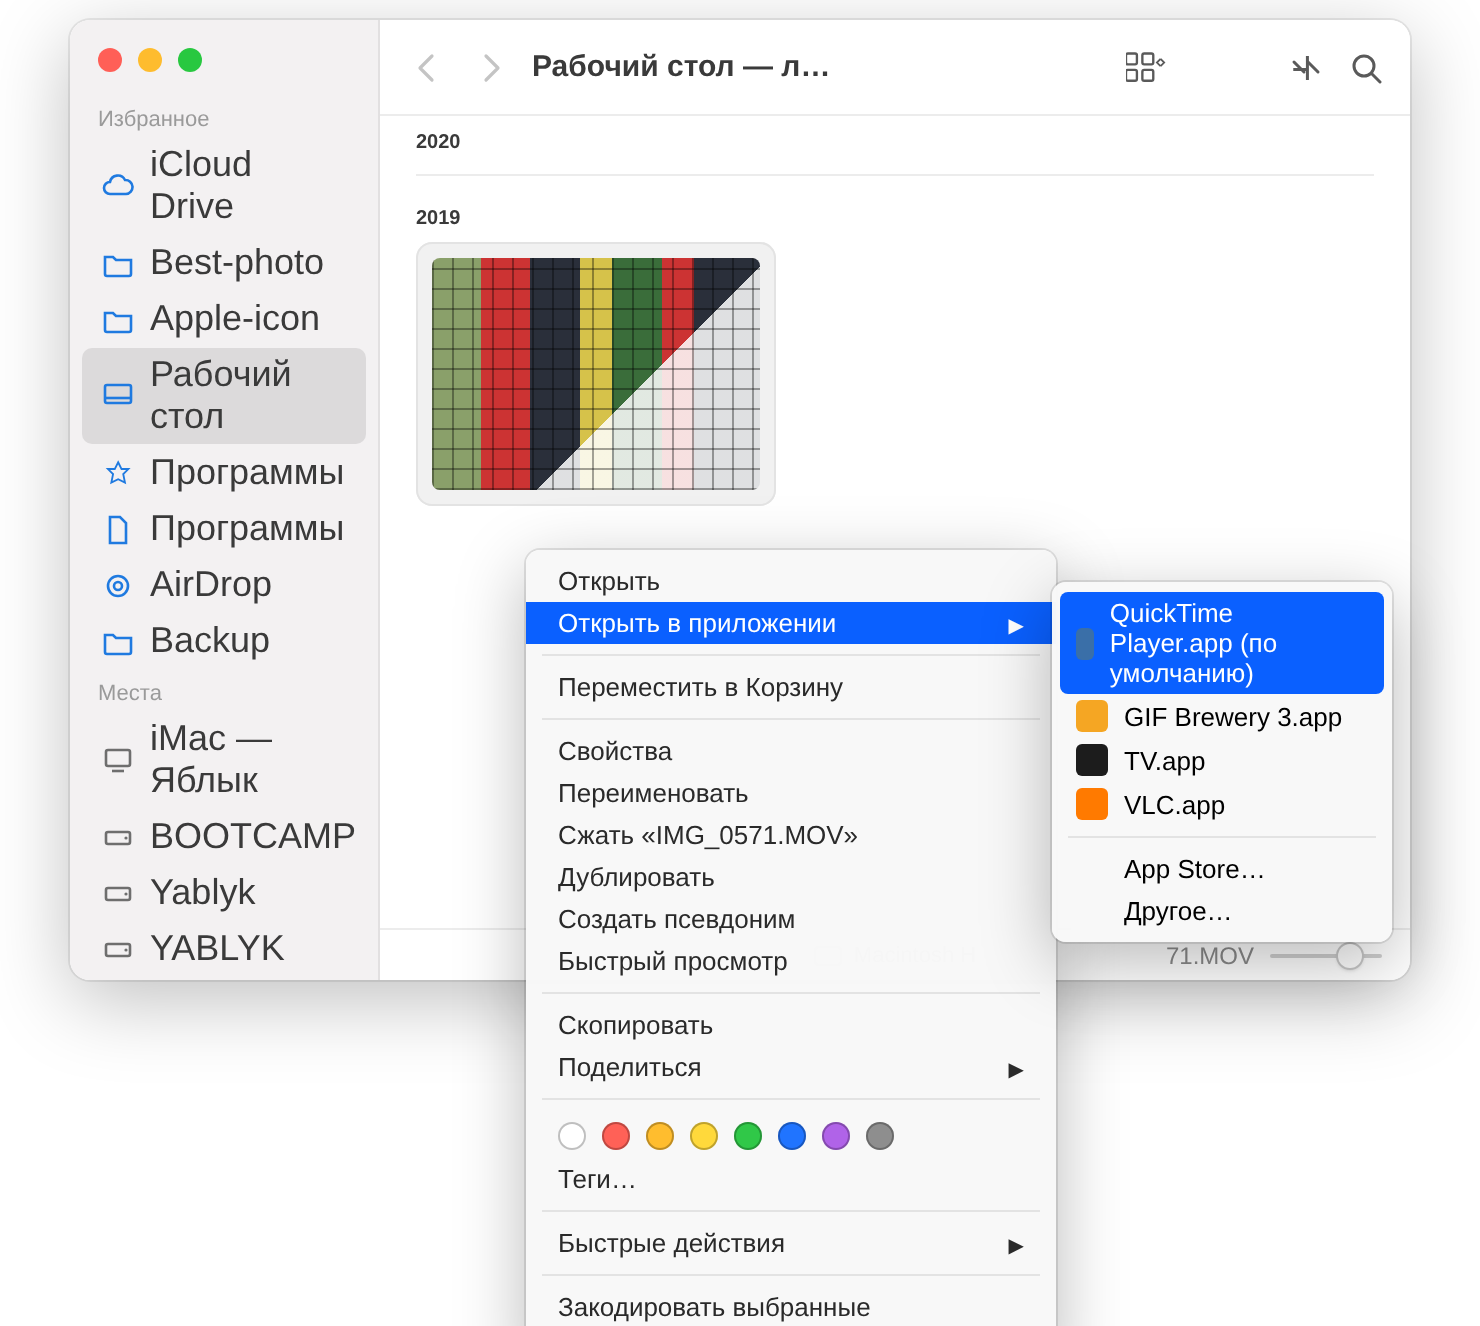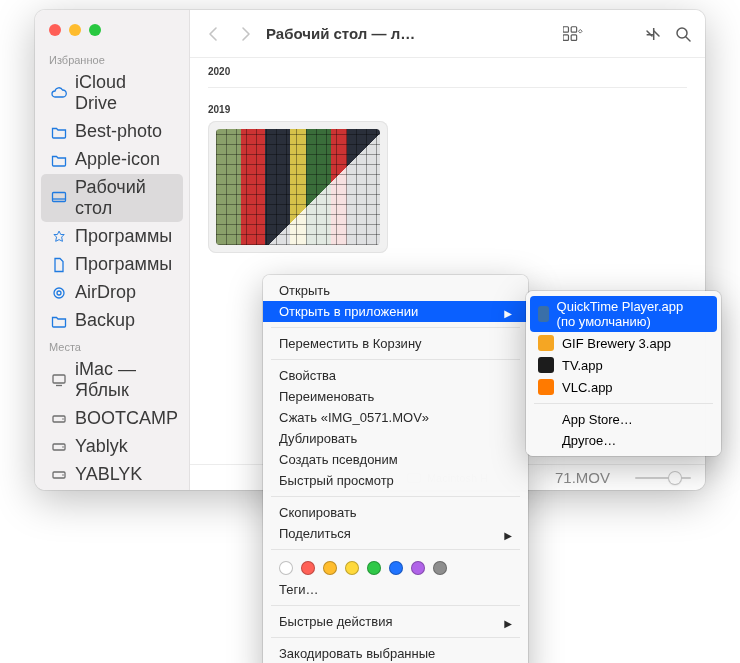--- a/index.html
+++ b/index.html
@@ -49,21 +49,21 @@
     font-size: 13px; color: #2a2a2a; z-index: 20;
   }
   .ctx-item { padding: 3px 16px; display: flex; align-items: flex-end; justify-content: space-between; }
   .ctx-item.highlight { background: #0a60ff; color: #ffffff; }
   .ctx-sep { height: 1px; background: #e3e3e3; margin: 5px 8px; }
   .ctx-item .arrow { font-size: 10px; }
   .tag-row { display: flex; gap: 8px; padding: 6px 16px 4px; }
   .tag-dot { width: 14px; height: 14px; border-radius: 50%; box-shadow: inset 0 0 0 1px rgba(0,0,0,.25); }
 
   .sub-menu {
-    position: absolute; left: 526px; top: 291px; width: 195px;
+    position: absolute; left: 526px; top: 291px; width: 170px;
     background: rgba(248,248,248,.98); border-radius: 7px; padding: 5px 0;
     box-shadow: 0 10px 35px rgba(0,0,0,.28), 0 0 0 1px rgba(0,0,0,.1);
     font-size: 13px; z-index: 21;
   }
   .sub-item { padding: 3px 12px; display: flex; align-items: center; gap: 8px; }
   .sub-item.highlight { background: #0a60ff; color: #fff; border-radius: 4px; margin: 0 4px; padding-left: 8px; }
   .sub-item .app-ico { width: 16px; height: 16px; border-radius: 3px; display: inline-block; }
   .watermark { position: absolute; left: 265px; top: 332px; font-size: 42px; color: rgba(120,120,120,.28); letter-spacing: 1px; z-index: 15; pointer-events: none; font-weight: 400; }
   svg { display: block; }
 </style>
@@ -238,21 +238,21 @@
       </div>
     </div>
 
     <div class="statusbar">
       <span>
         <svg width="14" height="10" viewBox="0 0 14 10">
             <rect x="0.5" y="0.5" width="13" height="9" rx="1.5" fill="#d8d8d8" stroke="#b5b5b5"></rect>
           </svg>
       </span>
       <span>Macintosh H</span>
-      <span style="position:absolute; right:95px; font-size:15px; color:#8a8a8a">71.MOV</span>
+      <span style="position:absolute; right:78px; font-size:12px; color:#8a8a8a">71.MOV</span>
       <div class="slider">
         <div class="track"></div>
           <div class="knob"></div>
       </div>
     </div>
   </div>
 </div>
 
 <div class="watermark">ЯБЛЫК</div>
 

